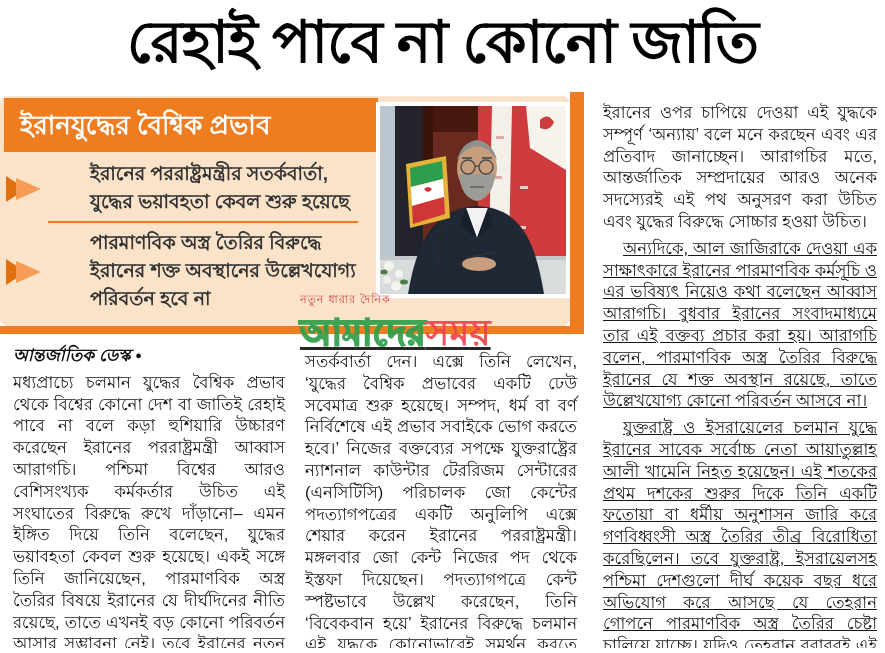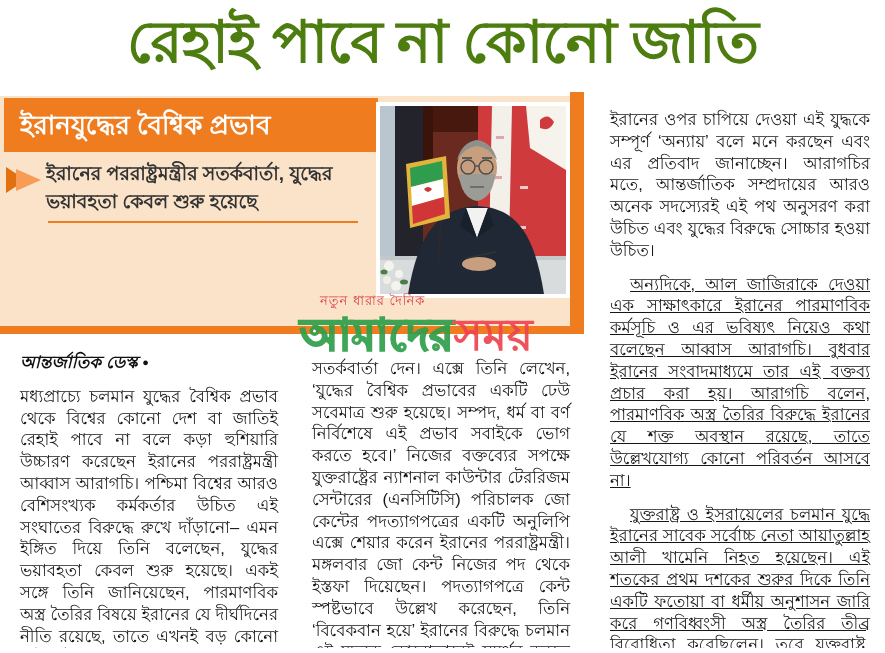--- a/index.html
+++ b/index.html
@@ -2,56 +2,56 @@
 <html><head>
 <meta charset="utf-8">
 <style>
   html,body{margin:0;padding:0;background:#ffffff;}
   #page{position:relative;width:885px;height:653px;background:#ffffff;overflow:hidden;
         font-family:"Liberation Sans",sans-serif;color:#151515;}
 
   
   .headline{position:absolute;left:0;top:0;width:885px;height:92px;display:flex;
             align-items:center;justify-content:center;
-            font-size:58px;font-weight:bold;color:#4d7c0f;letter-spacing:-1px;white-space:nowrap;}
+            font-size:58px;font-weight:bold;color:#000000;letter-spacing:-1px;white-space:nowrap;}
 
   
-  .panel{position:absolute;left:0;top:96px;width:570px;height:230px;background:#fbe3c9;}
+  .panel{position:absolute;left:0;top:96px;width:570px;height:230px;background:#fbe3c9;border-radius:8px;}
   .panel-title{position:absolute;left:4px;top:2px;width:374px;height:54px;background:#ef7c1e;
                color:#ffffff;font-size:26px;font-weight:bold;line-height:54px;padding-left:16px;
                box-sizing:border-box;white-space:nowrap;overflow:hidden;}
   .bullets{position:absolute;left:6px;top:64px;width:364px;}
-  .bullet{display:flex;align-items:flex-start;margin-bottom:2px;}
+  .bullet{display:flex;align-items:center;margin-bottom:2px;gap:44px;}
   .bullet .arrow{flex:0 0 40px;margin-top:6px;}
   .bullet .btxt{font-size:19px;font-weight:bold;color:#333333;line-height:28px;}
   .bullet-divider{border:0;border-top:2px solid #ee7b1c;margin:5px 0 6px 42px;width:310px;}
 
   
   .photo-frame{position:absolute;left:376px;top:102px;width:194px;height:196px;background:#ffffff;
                box-sizing:border-box;padding:4px;}
   .photo-frame svg{display:block;}
   .caption{position:absolute;left:376px;top:301px;width:194px;text-align:center;
            font-size:16px;font-weight:bold;color:#111111;}
 
   
   .vrule{position:absolute;left:570px;top:92px;width:14px;height:242px;background:#ef7c1e;}
   .hrule{position:absolute;left:0;top:326px;width:584px;height:8px;background:#ef7c1e;}
 
   
   .watermark{position:absolute;left:300px;top:291px;width:290px;z-index:6;opacity:0.92;}
-  .wm-tagline{font-size:13px;color:#d3343c;margin-left:20px;letter-spacing:1px;}
-  .wm-brand{font-size:44px;font-weight:bold;line-height:46px;white-space:nowrap;}
+  .wm-tagline{font-size:11px;color:#d3343c;letter-spacing:1px;}
+  .wm-brand{font-size:36px;font-weight:bold;line-height:46px;white-space:nowrap;text-decoration:underline;}
   .wm-bold{color:#ffffff;-webkit-text-stroke:2px #2f9e4a;text-stroke:2px #2f9e4a;}
   .wm-red{color:#ee4450;}
 
   
   .kicker{font-size:17px;font-weight:bold;color:#111111;margin:0 0 4px 0;font-style:italic;}
   .kicker .dot{font-size:11px;vertical-align:2px;}
   .col{position:absolute;overflow:hidden;text-align:justify;font-size:16.5px;line-height:21.8px;color:#161616;}
-  .col p{margin:12px;}
+  .col p{margin:5px;}
   .col p.indent{text-indent:20px;text-decoration:underline;}
   .col-a{left:8px;top:340px;width:282px;height:308px;}
   .col-b{left:300px;top:346px;width:282px;height:302px;}
   .col-c{left:598px;top:97px;width:284px;height:551px;}
 </style>
 </head>
 <body>
 
 <div id="page">
 
@@ -63,20 +63,29 @@
       <div class="bullet">
         <span class="arrow">
           <svg width="40" height="28" viewBox="0 0 40 28">
             <polygon points="0,1 20,14 0,27" fill="#e2700f"></polygon>
             <polygon points="10,3 35,14 10,25" fill="#f89c55"></polygon>
           </svg>
         </span>
         <span class="btxt">ইরানের পররাষ্ট্রমন্ত্রীর সতর্কবার্তা, যুদ্ধের ভয়াবহতা কেবল শুরু হয়েছে</span>
       </div>
       <hr class="bullet-divider">
+      <div class="bullet">
+        <span class="arrow">
+          <svg width="40" height="28" viewBox="0 0 40 28">
+            <polygon points="0,1 20,14 0,27" fill="#e2700f"></polygon>
+            <polygon points="10,3 35,14 10,25" fill="#f89c55"></polygon>
+          </svg>
+        </span>
+        <span class="btxt">পারমাণবিক অস্ত্র তৈরির বিরুদ্ধে ইরানের শক্ত অবস্থানের উল্লেখযোগ্য পরিবর্তন হবে না</span>
+      </div>
     </div>
   </div>
 
   <div class="photo-frame">
     <svg width="186" height="188" viewBox="0 0 186 188">
       <rect width="186" height="188" fill="#6b2a20"></rect>
       <rect x="0" y="0" width="15" height="188" fill="#b9c6cf"></rect>
       <rect x="15" y="0" width="28" height="188" fill="#23232b"></rect>
       <rect x="43" y="0" width="56" height="26" fill="#46180e"></rect>
       <rect x="43" y="0" width="10" height="64" fill="#3a130b"></rect>

